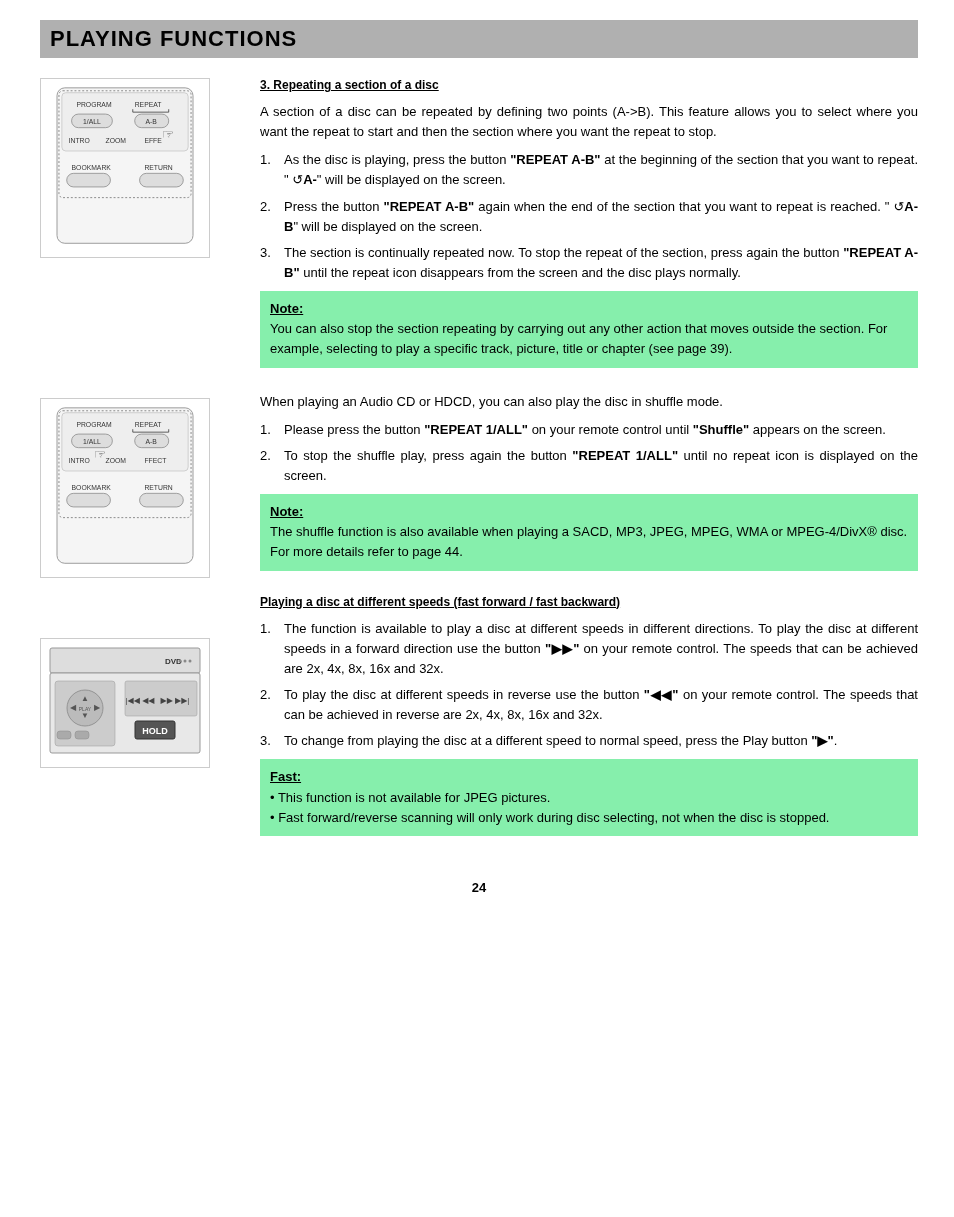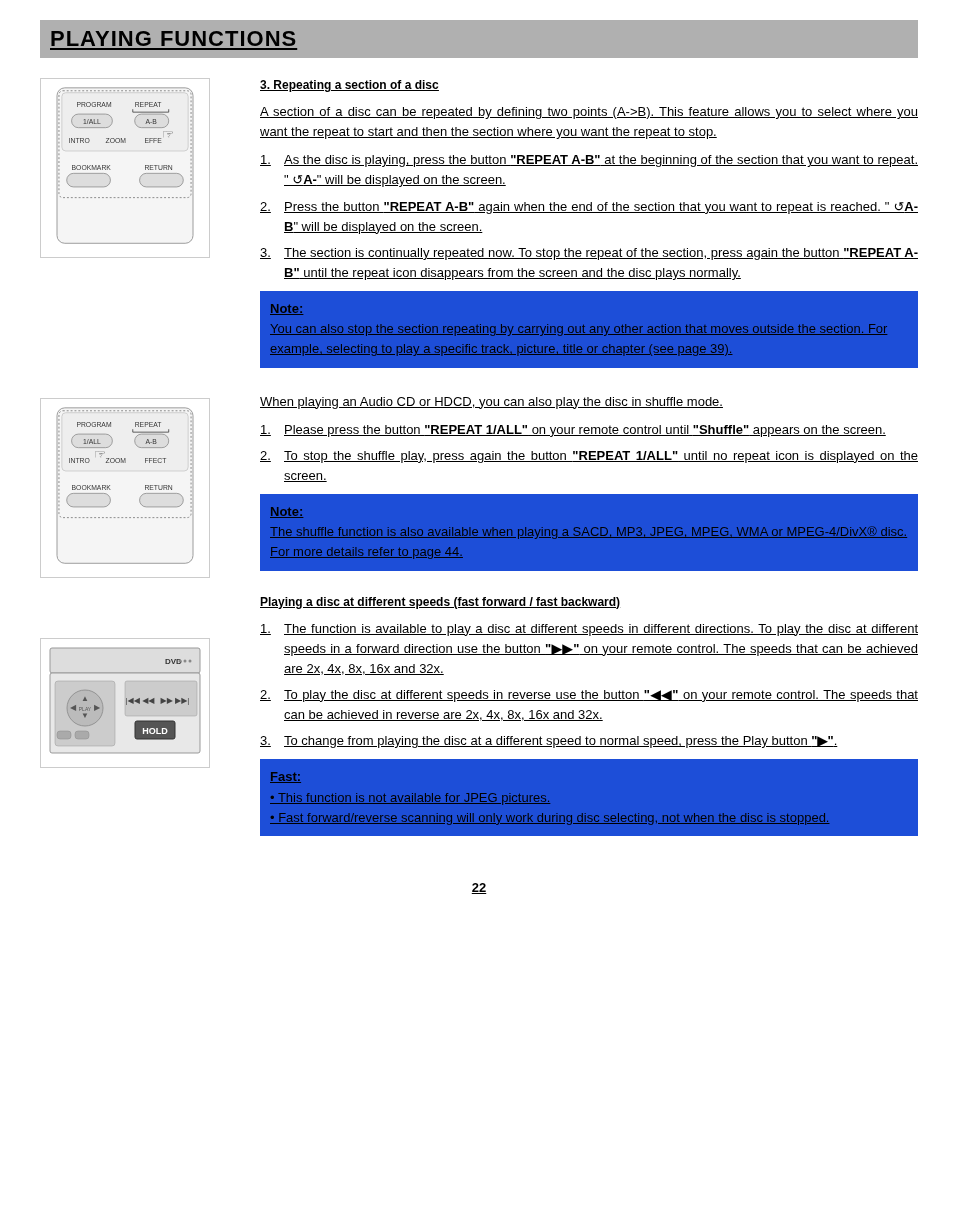--- a/index.html
+++ b/index.html
@@ -10,21 +10,20 @@
       color: #000;
       width: 954px;
       min-height: 1217px;
       padding: 0;
     }
     .page-container {
       width: 954px;
       min-height: 1217px;
       background: #fff;
       padding: 20px 36px 30px 40px;
-      text-decoration: underline;
     }
     
     .page-header {
       background: #b0b0b0;
       padding: 6px 10px;
       margin-bottom: 20px;
     }
     .page-header h1 {
       font-size: 22px;
       font-weight: bold;
@@ -65,21 +64,21 @@
       margin-bottom: 6px;
       font-size: 13px;
       line-height: 1.55;
       text-align: justify;
     }
     .list-num {
       flex-shrink: 0;
       min-width: 18px;
     }
     .note-box {
-      background: #1d4ed8;
+      background: #86efac;
       padding: 8px 10px;
       margin-top: 8px;
       margin-bottom: 8px;
       font-size: 13px;
       line-height: 1.55;
     }
     .note-title {
       font-weight: bold;
       text-decoration: underline;
     }
@@ -313,14 +312,14 @@
         </div>
         <div class="note-box">
           <span class="note-title">Fast:</span><br>
           <span>• This function is not available for JPEG pictures.</span><br>
           <span>• Fast forward/reverse scanning will only work during disc selecting, not when the disc is stopped.</span><br>
         </div>
       </div>
     </div>
   </div>
 
-  <div class="page-number">22</div>
+  <div class="page-number">24</div>
 </div>
 
 </body></html>

